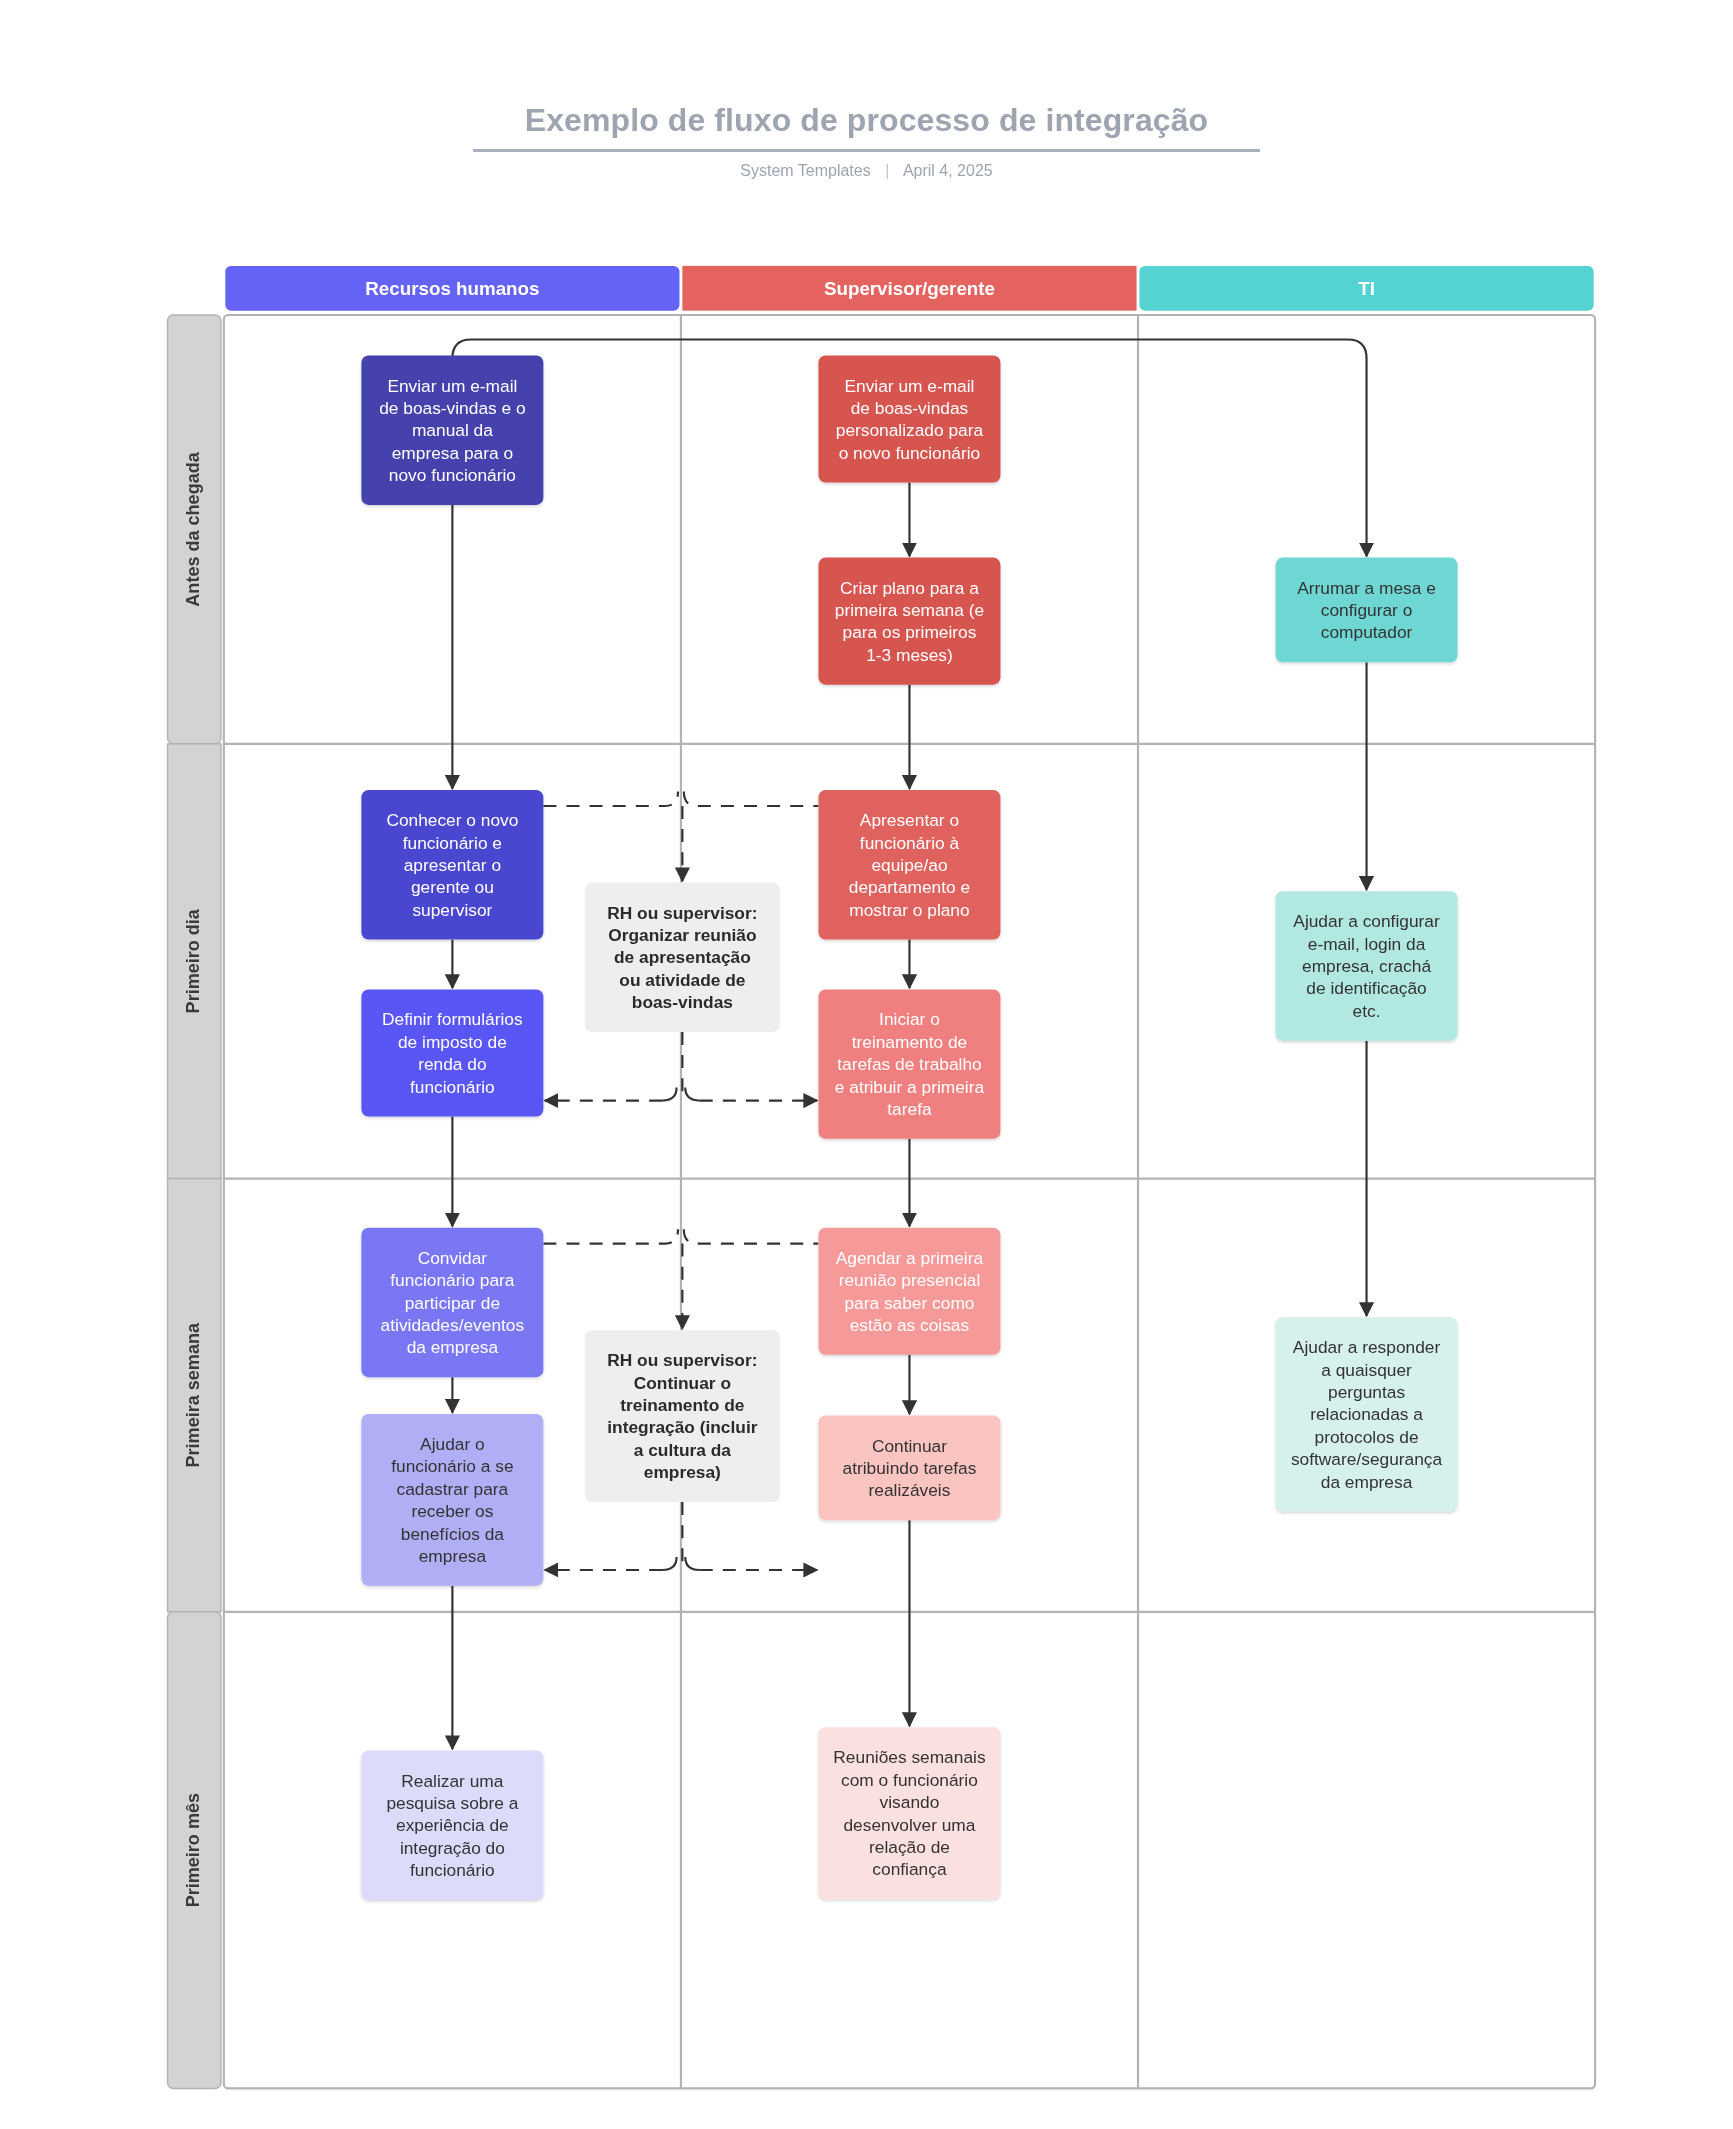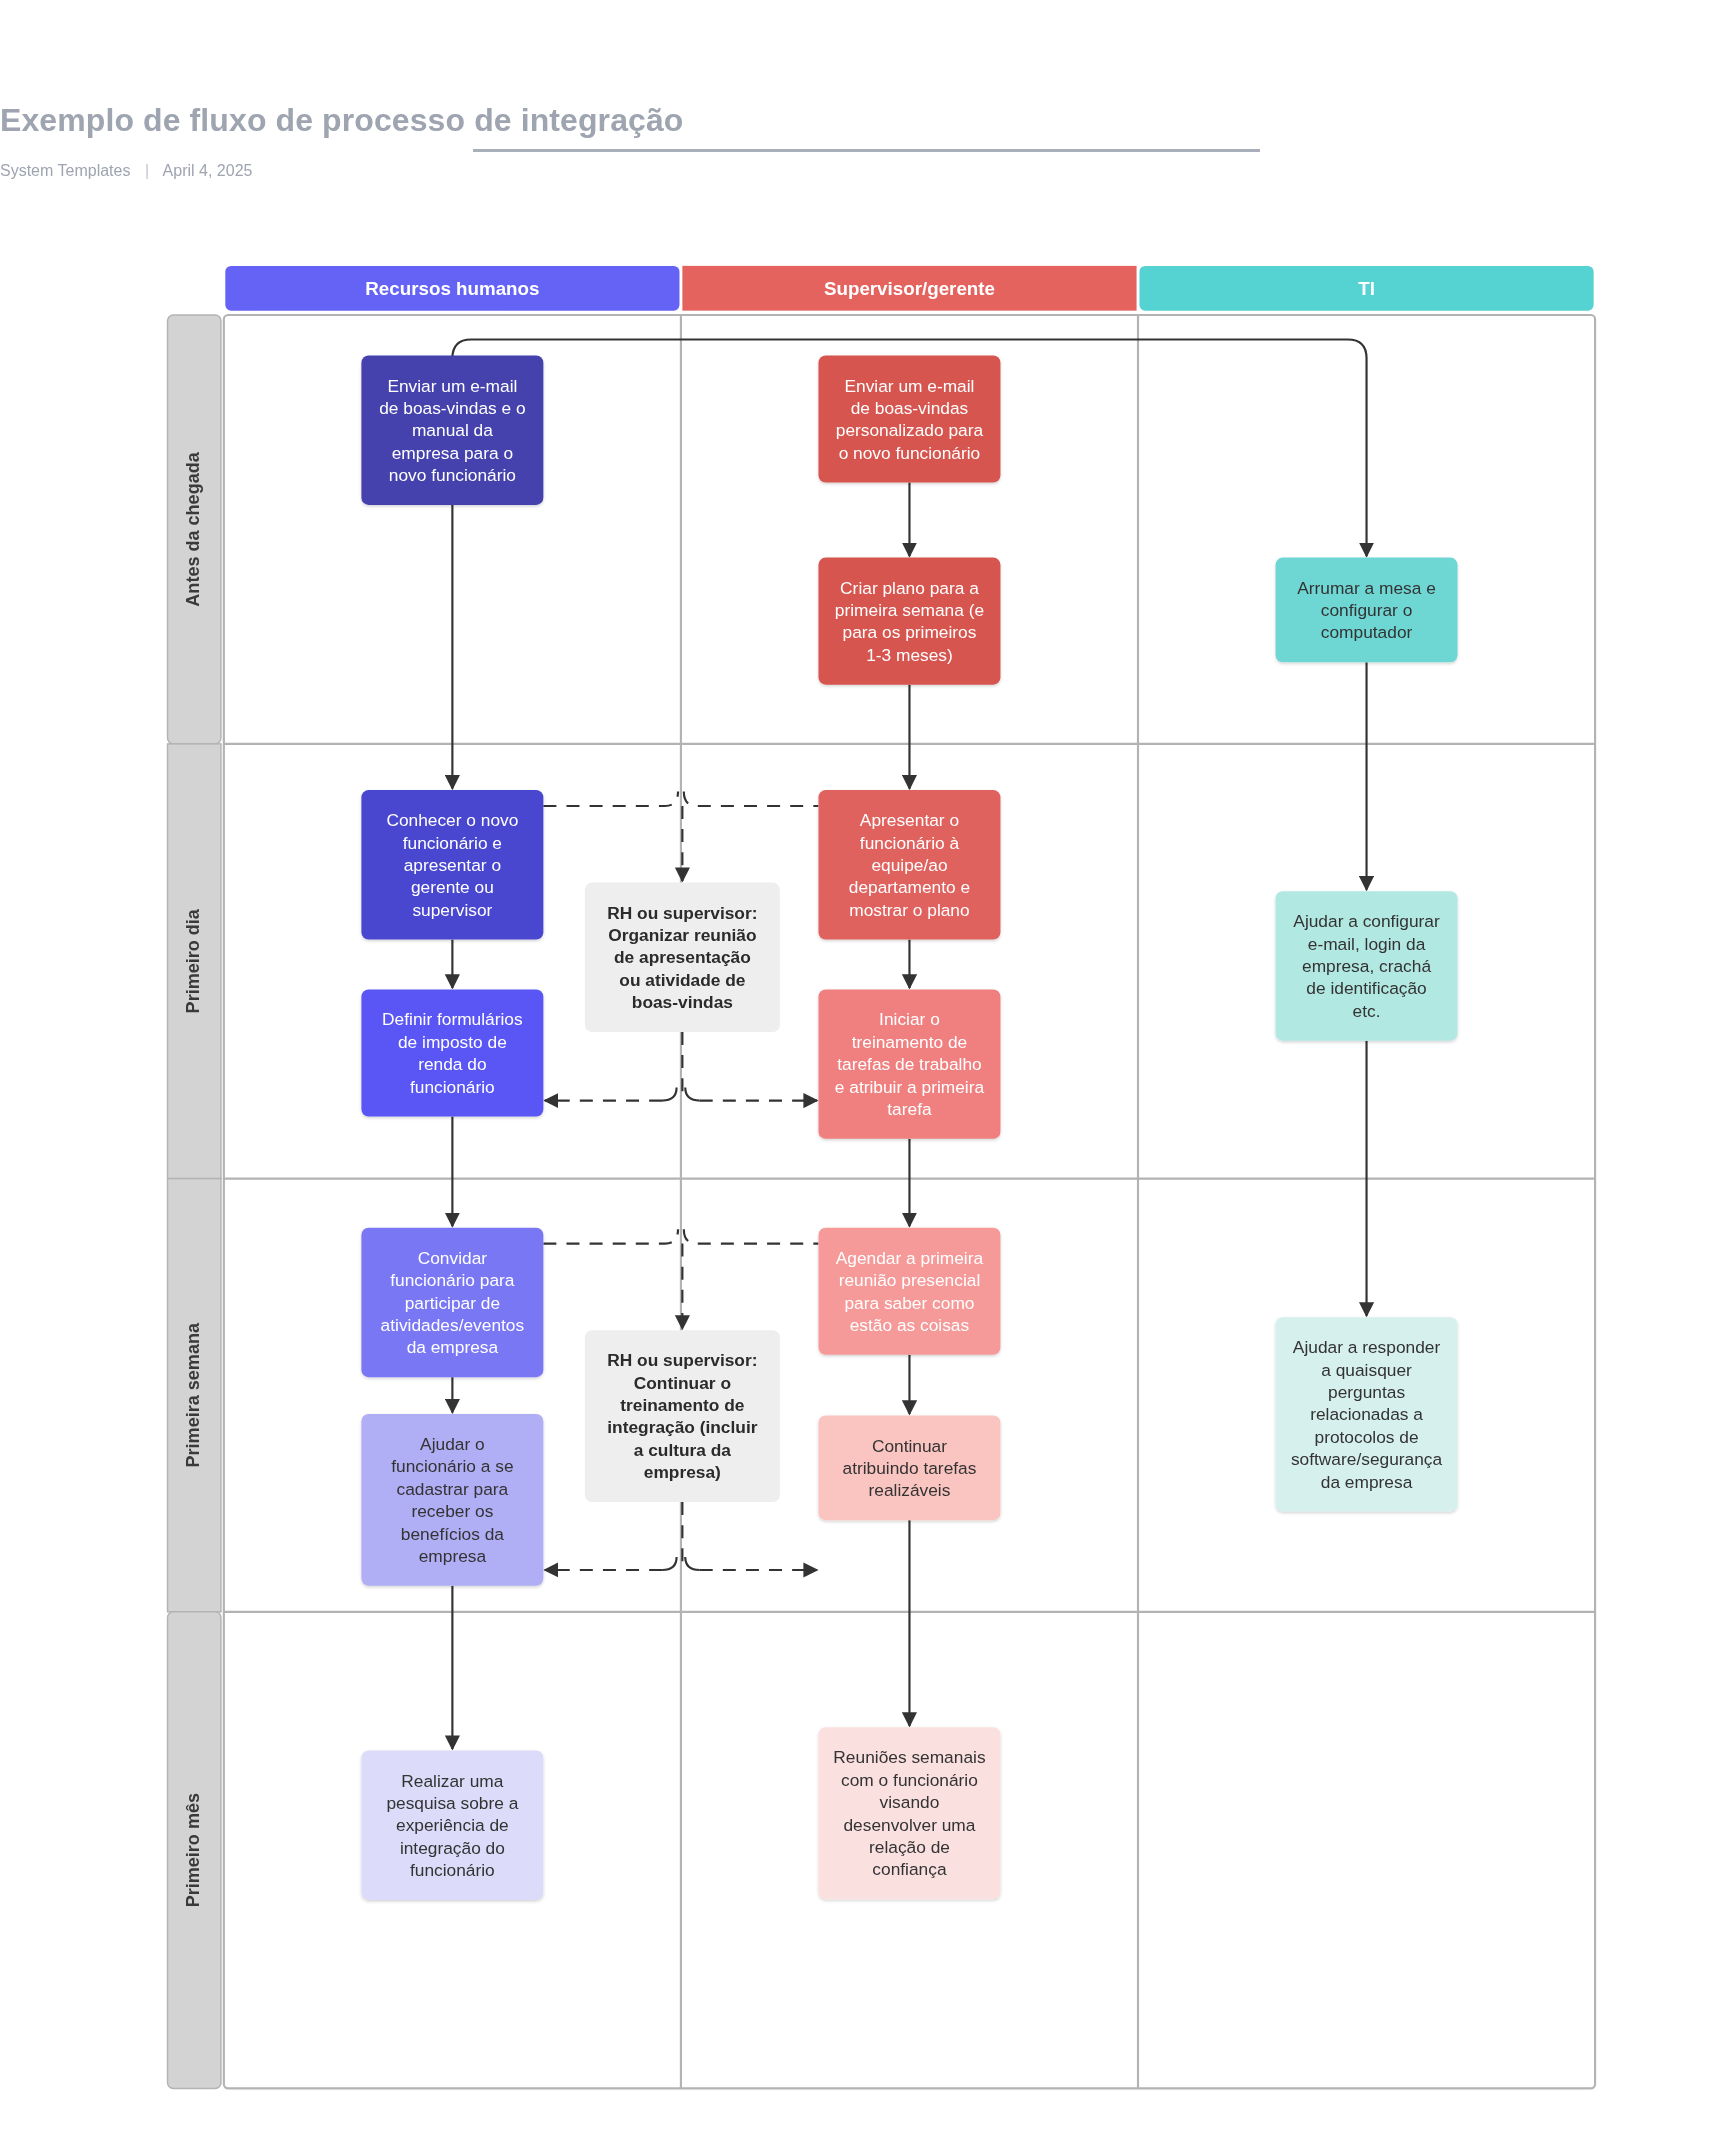--- a/index.html
+++ b/index.html
@@ -1,20 +1,20 @@
 <!DOCTYPE html>
 <html style="font-size:11.6px"><head>
 <meta charset="utf-8">
 <style>
   html,body{margin:0;padding:0;background:#ffffff;}
   body{width:1733px;height:2129px;font-family:"Liberation Sans",sans-serif;overflow:hidden;}
   #page{position:relative;width:1733px;height:2129px;}
 
   
-  .title-block{position:absolute;left:0;top:101px;width:1733px;}
+  .title-block{position:absolute;left:0;top:101px;width:1733px;text-align:center;}
   .doc-title{font-size:32px;font-weight:bold;color:#9ea4b0;letter-spacing:0.1px;line-height:1.2;}
   .title-rule{width:787px;height:2.9px;background:#a9afba;margin:10px auto 0 auto;}
   .doc-sub{margin-top:10px;font-size:16px;color:#9ea4b0;}
   .doc-sub .sep{display:inline-block;margin:0 10px;color:#c2c7d0;}
 
   
   #diagram{position:absolute;left:0;top:0;width:1733px;height:2129px;}
   svg{display:block;}
 
   .lane-hd-text{font-size:26px;font-weight:bold;fill:#ffffff;}

